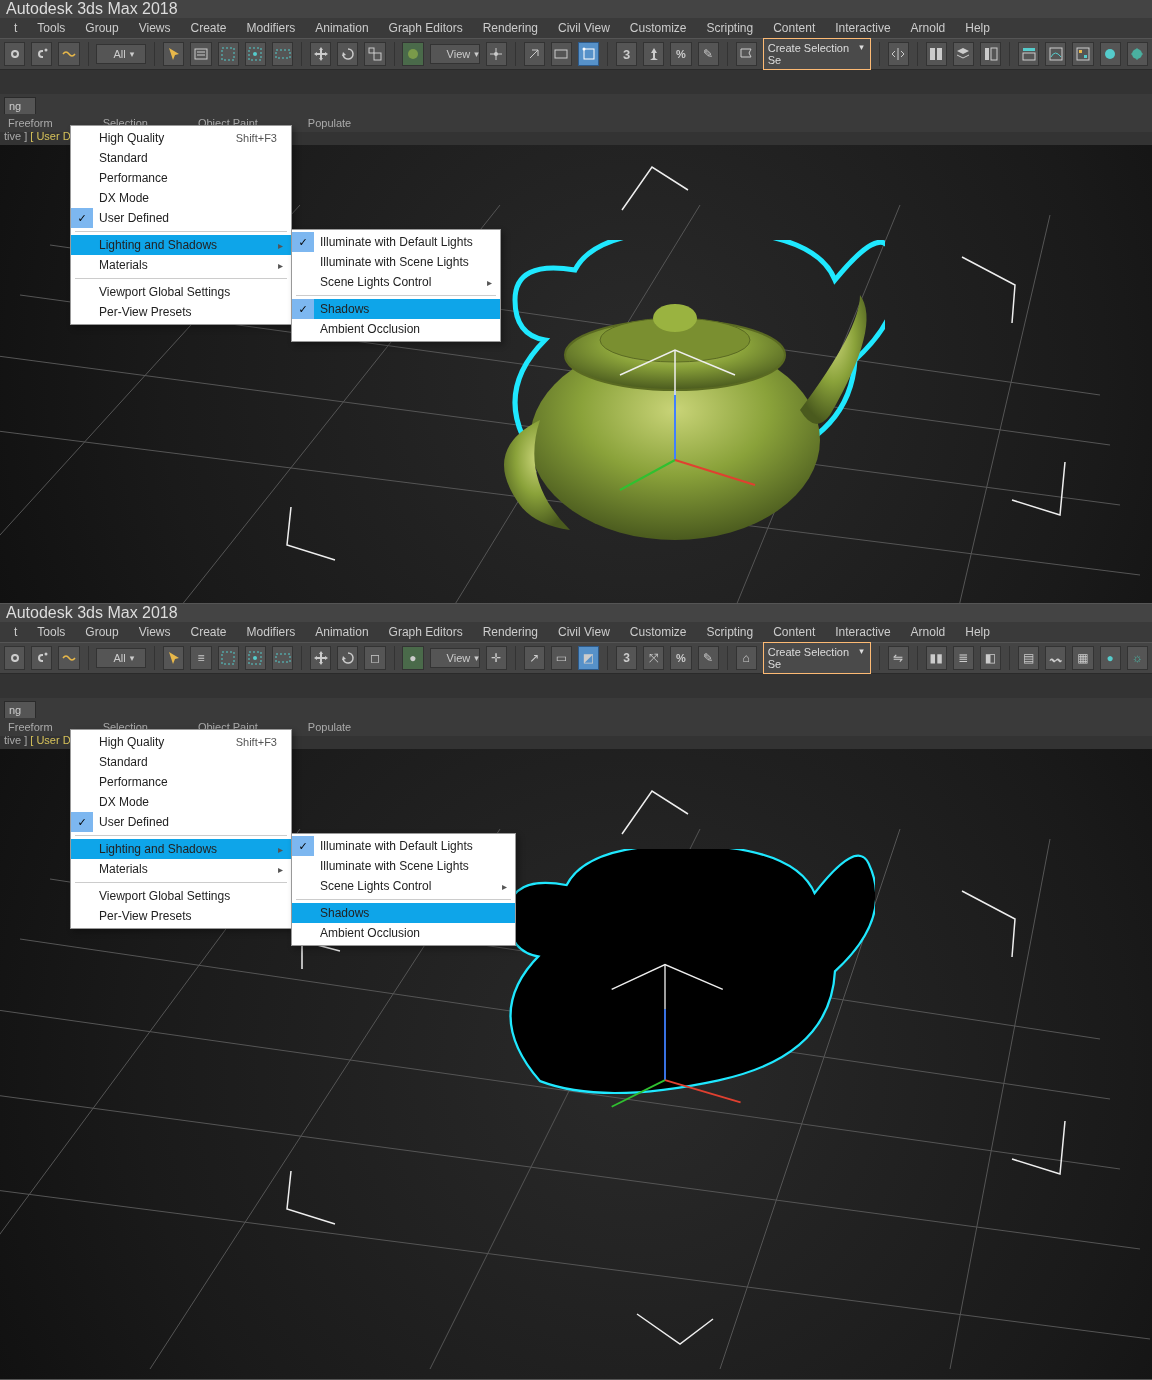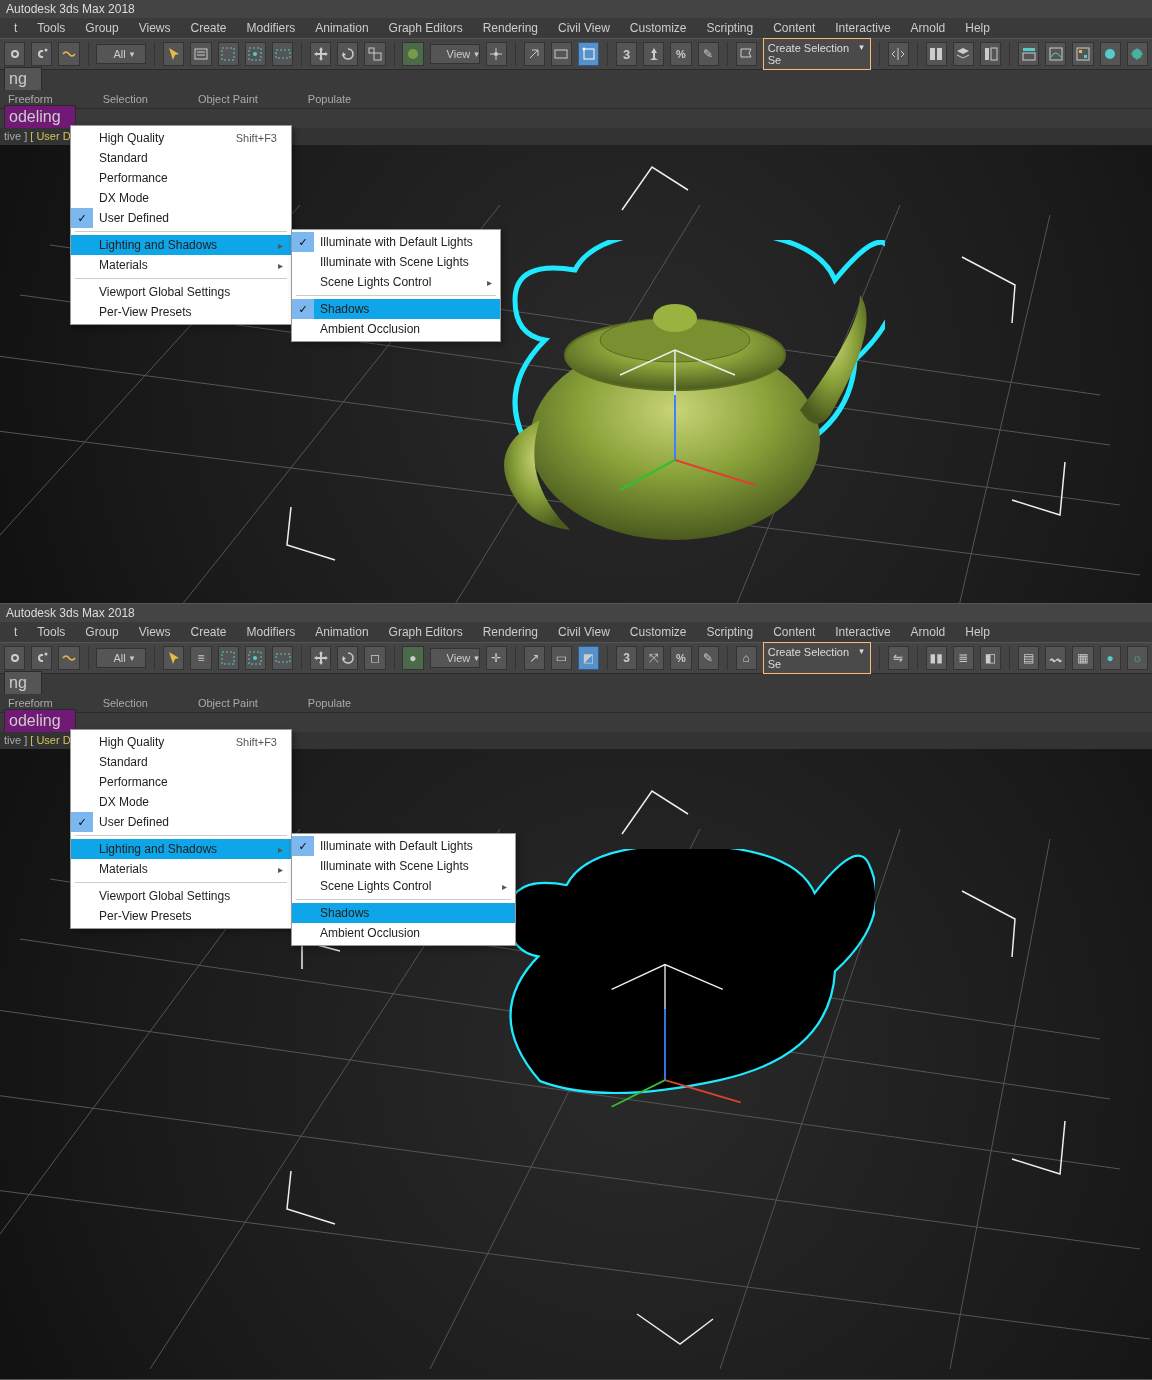--- a/index.html
+++ b/index.html
@@ -1,30 +1,30 @@
 <!DOCTYPE html>
 <html><head>
 <meta charset="utf-8">
 <style>
   * { box-sizing: border-box; margin: 0; padding: 0; font-family: "Segoe UI", Tahoma, sans-serif; }
   body { background: #fff; width: 1152px; }
   .app-window { width: 1152px; height: 690px; background: #333; position: relative; overflow: hidden; border-bottom:1px solid #555; }
-  .title-bar { background: #444; color: #ddd; font-size: 12px; padding: 2px 6px; height:18px; display:flex; align-items:center;}
+  .title-bar { background: #444; color: #ddd; font-size: 16px; padding: 2px 6px; height:18px; display:flex; align-items:center;}
   .menu-bar { background: #3a3a3a; display: flex; font-size: 12px; color: #ccc; height: 20px; align-items: center; padding:0 4px; }
   .menu-bar .menu-item { padding: 0 10px; cursor: pointer; }
 
   .toolbar-row { background: #444; display: flex; align-items: center; padding: 2px 4px; gap:6px; height:32px; border-bottom:1px solid #2a2a2a; border-top:1px solid #555;}
   .tb-btn { width:24px; height:24px; background:#555; border:1px solid #333; display:flex; align-items:center; justify-content:center; color:#ccc; font-size:12px; cursor:pointer;}
   .tb-btn.active { background:#5691c9; border-color:#2d5a8a; }
   .tb-btn svg { width:16px; height:16px; }
   .tb-sep { width:1px; height:24px; background:#333; margin:0 2px; }
   .tb-dropdown { background:#555; color:#ccc; font-size:11px; padding:3px 16px; border:1px solid #333; display:flex; align-items:center; gap:4px; cursor:pointer;}
   .tb-dropdown::after { content:"▾"; font-size:9px; }
 
-  .subtool-tabs { background:#3a3a3a; display:flex; font-size:16px; color:#ccc; height:20px; align-items:flex-end; padding:0 4px;}
+  .subtool-tabs { background:#3a3a3a; display:flex; font-size:11px; color:#ccc; height:20px; align-items:flex-end; padding:0 4px;margin-top:24px;}
   .subtool-tabs .tab { padding:2px 14px; background:#701a75; border:1px solid #2a2a2a; border-bottom:none; margin-right:-1px;}
   .subtool-tabs .tab.active { background:#555;}
   .subtool-labels { background:#3a3a3a; display:flex; font-size:11px; color:#aaa; height:18px; align-items:center; padding:0 8px;gap:20px;}
   .subtool-labels span { padding:0 30px 0 0; }
 
   .viewport-labels { position:absolute; top:130px; left:4px; font-size:11px; color:#aaa; }
   .viewport-labels .vl-part { color:#aaa; }
   .viewport-labels .vl-active { color:#d6c25a; }
 
   .viewport { position:absolute; top:145px; left:0; right:0; bottom:0; background: radial-gradient(circle at 55% 50%, #2a2a2a 0%, #1a1a1a 70%, #111 100%);}

